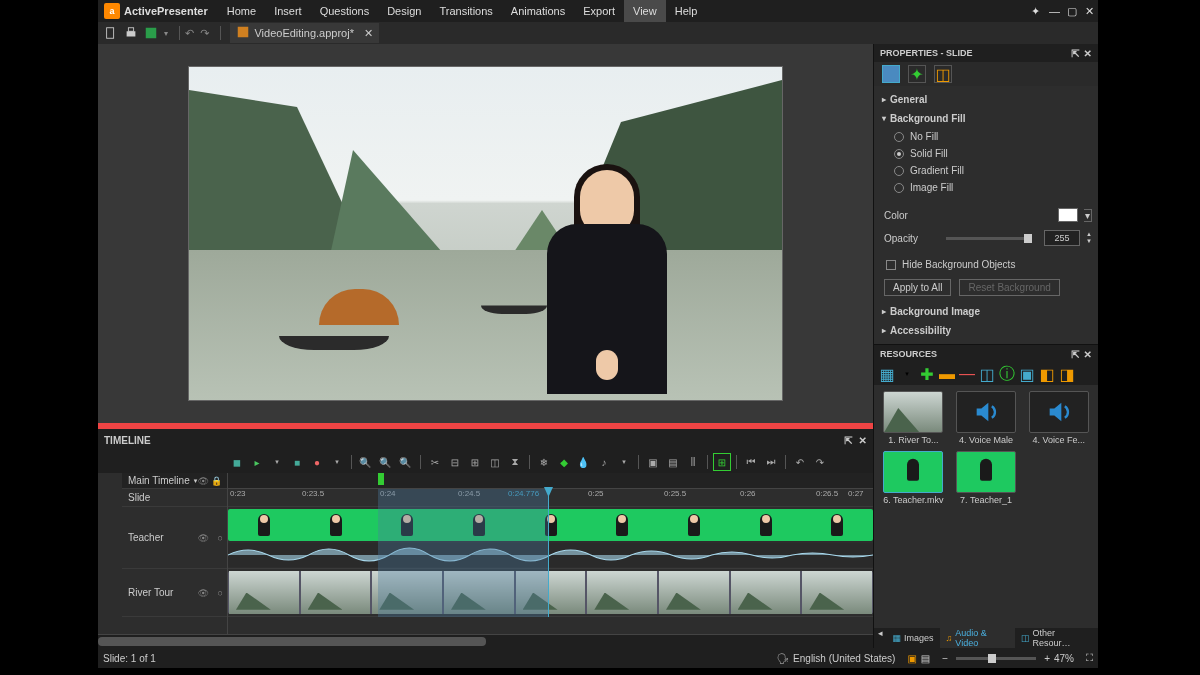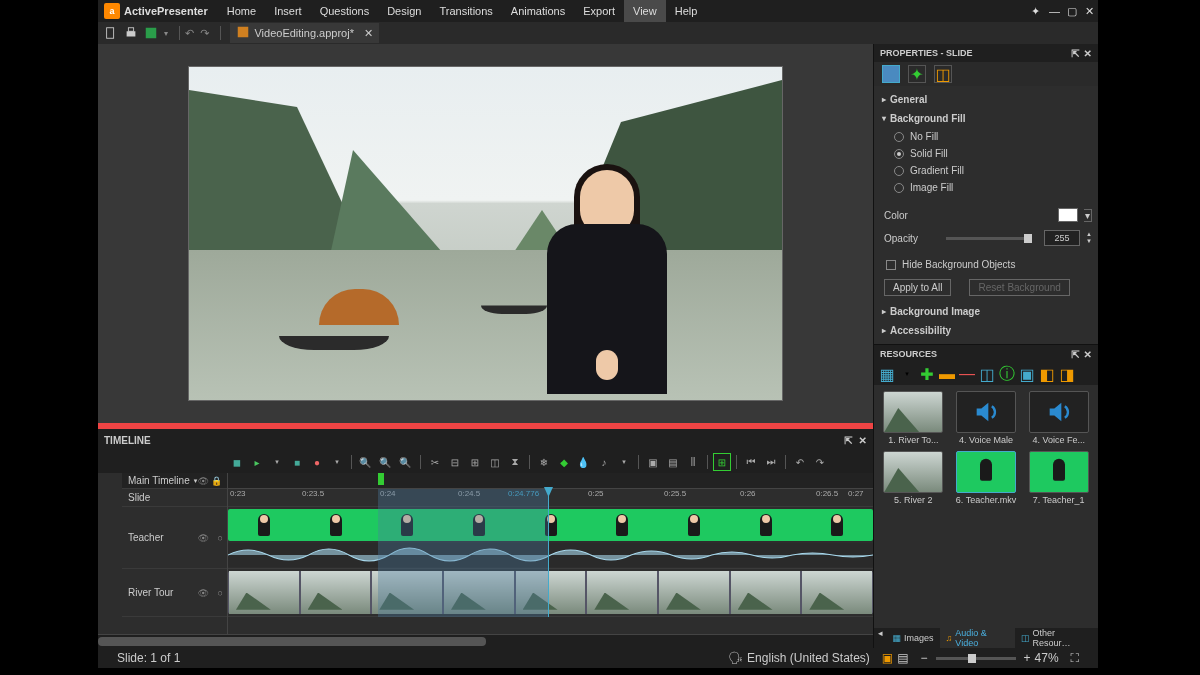--- a/index.html
+++ b/index.html
@@ -100,21 +100,21 @@
 .radio{width:10px;height:10px;border:1px solid #888;border-radius:50%;display:inline-block;position:relative;}
 .radio.sel::after{content:"";position:absolute;inset:2px;background:#ccc;border-radius:50%;}
 .prop-row{display:flex;align-items:center;padding:4px 0 4px 4px;gap:6px;}
 .prop-row .lbl{flex:0 0 50px;}
 .color-sw{width:20px;height:14px;background:#fff;border:1px solid #666;}
 .dd{width:8px;text-align:center;border:1px solid #666;border-left:none;}
 .slider{flex:1;height:3px;background:#555;position:relative;margin:0 6px;}
 .slider .sthumb{position:absolute;right:0;top:-3px;width:8px;height:9px;background:#ccc;}
 .spin{width:36px;height:16px;background:#222;border:1px solid #666;color:#ccc;font-size:9px;text-align:center;line-height:14px;}
 .chk{width:10px;height:10px;border:1px solid #888;display:inline-block;}
-.btn-row{display:flex;gap:18px;padding:6px 4px;}
+.btn-row{display:flex;gap:8px;padding:6px 4px;}
 .pbtn2{padding:2px 8px;border:1px solid #666;font-size:10px;color:#ccc;cursor:pointer;}
 .pbtn2.dis{color:#666;}
 
 .res-panel{flex:1;display:flex;flex-direction:column;min-height:0;}
 .res-tools{height:22px;background:#1f1f1f;display:flex;align-items:center;gap:6px;padding:0 6px;}
 .res-tools .rt{cursor:pointer;width:14px;height:14px;display:flex;align-items:center;justify-content:center;}
 .res-grid{flex:1;padding:6px;display:grid;grid-template-columns:repeat(3,1fr);gap:6px;align-content:start;overflow:auto;}
 .res-item{display:flex;flex-direction:column;align-items:center;font-size:9px;color:#ccc;cursor:pointer;}
 .res-item .thumb{width:60px;height:42px;background:#444;border:1px solid #555;border-radius:2px;margin-bottom:2px;position:relative;overflow:hidden;}
 .res-item.sel .thumb{border-color:#4ac;}
@@ -124,21 +124,21 @@
 .thumb.speaker svg{width:28px;height:28px;}
 .thumb.cave{background:radial-gradient(circle at 50% 60%, #fff8d0, #6a5a30);}
 .thumb.green{background:#1ec960;}
 .thumb.green::before{content:"";position:absolute;left:50%;top:50%;width:12px;height:22px;background:#1a1a1a;transform:translate(-50%,-60%);border-radius:6px 6px 2px 2px;}
 .res-name{white-space:nowrap;overflow:hidden;text-overflow:ellipsis;width:62px;text-align:center;}
 .res-tabs{height:20px;background:#1f1f1f;display:flex;font-size:9px;color:#ccc;}
 .res-tab{padding:0 6px;display:flex;align-items:center;gap:3px;cursor:pointer;}
 .res-tab.active{background:#2d2d2d;color:#4ab0e0;}
 
 
-.status { height: 20px; background:#1f1f1f; display:flex; align-items:center; color:#ccc; font-size:12px; padding: 0 19px;}
+.status { height: 20px; background:#1f1f1f; display:flex; align-items:center; color:#ccc; font-size:10px; padding: 0 5px;}
 .status .spacer{flex:1;}
 .status .sitem{margin-left:12px;display:flex;align-items:center;gap:4px;}
 .zslider{width:80px;height:3px;background:#555;position:relative;margin:0 4px;}
 .zslider .zt{position:absolute;left:40%;top:-3px;width:8px;height:9px;background:#ccc;}
 
 
 .prop-panel { flex: 0 0 auto; border-bottom:1px solid #111;}
 </style>
 </head>
 <body>
@@ -458,24 +458,20 @@
             </div>
             <div class="res-item">
               <div class="thumb speaker">
                 <svg viewBox="0 0 24 24">
                   <path d="M4 9v6h4l6 5V4L8 9H4z" fill="#2a8ad0"></path>
                   <path d="M17 7a6 6 0 010 10" stroke="#2a8ad0" fill="none" stroke-width="2"></path>
                 </svg>
               </div>
               <div class="res-name">4. Voice Fe...</div>
             </div>
-            <div class="res-item">
-              <div class="thumb landscape"></div>
-              <div class="res-name">5. River 2</div>
-            </div>
             <div class="res-item sel">
               <div class="thumb green"></div>
               <div class="res-name">6. Teacher.mkv</div>
             </div>
             <div class="res-item">
               <div class="thumb green"></div>
               <div class="res-name">7. Teacher_1</div>
             </div>
           </div>
         <div class="res-tabs">

